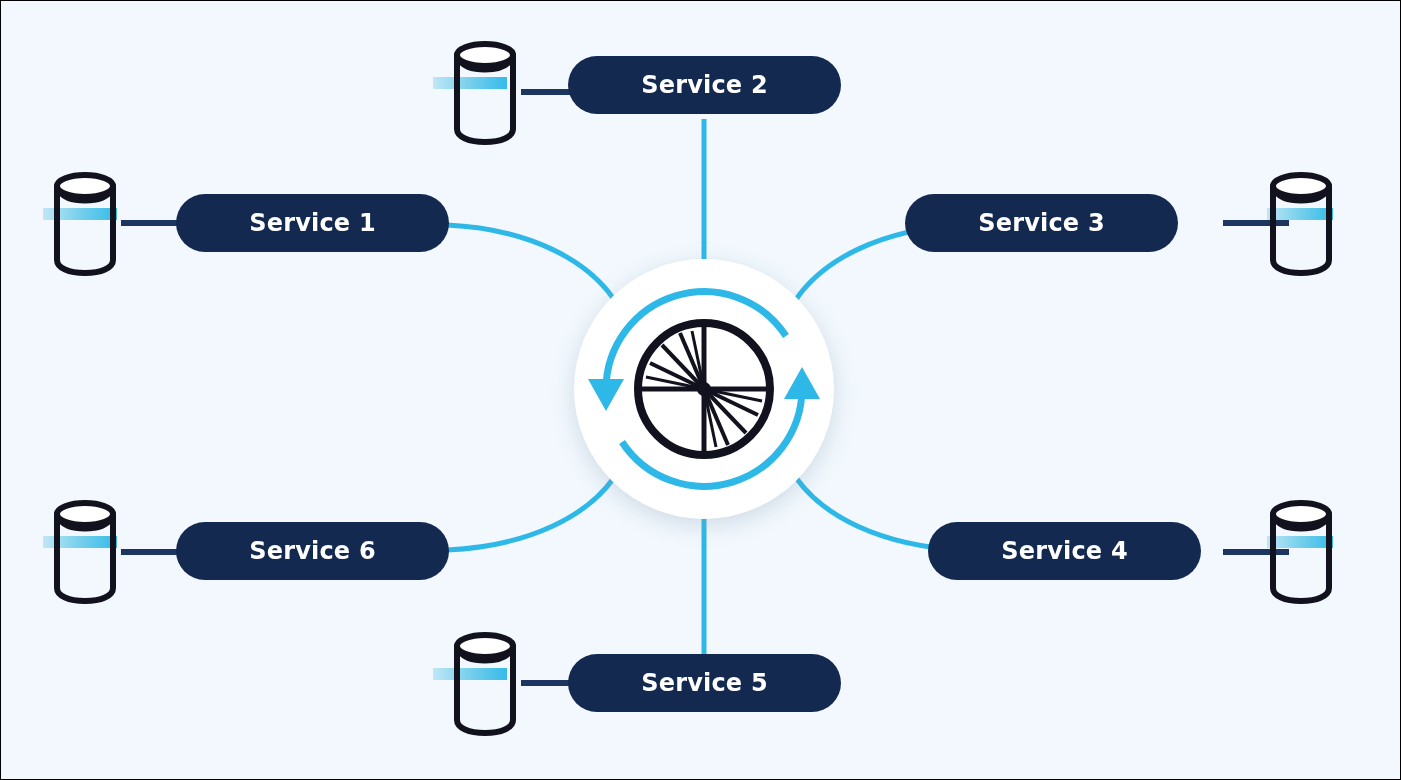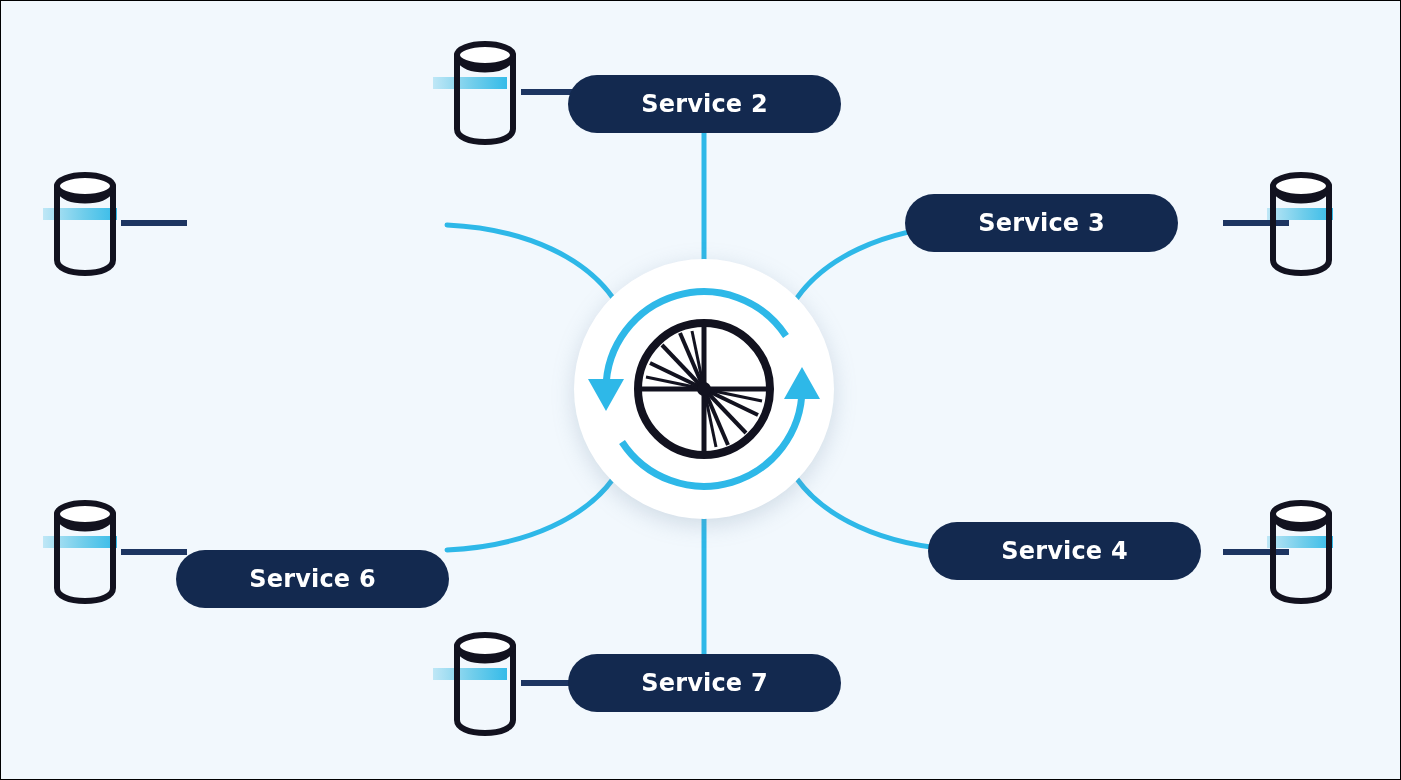--- a/index.html
+++ b/index.html
@@ -150,38 +150,41 @@
 
   <div class="db" style="left:1260px; top:495px;">
     <svg viewBox="0 0 104 110" xmlns="http://www.w3.org/2000/svg">
       <rect x="6" y="40" width="66" height="12" fill="url(#barGradL)"></rect>
       <path d="M12,18 L12,92 C12,100 24,105 40,105 C56,105 68,100 68,92 L68,18 Z" fill="#ffffff" fill-opacity="0" stroke="#12121f" stroke-width="6" stroke-linejoin="round"></path>
       <ellipse cx="40" cy="18" rx="28" ry="11" fill="#ffffff" stroke="#12121f" stroke-width="6"></ellipse>
       <path d="M14,23 C18,30 28,33 40,33 C52,33 62,30 66,23" fill="none" stroke="#12121f" stroke-width="5"></path>
     </svg>
   </div>
 
-
-  <div class="pill" style="left:567px; top:74px; width:273px;">
+  <div class="pill" style="left:175px; top:193px; width:273px;">
+    <span>Service 1</span>
+  </div>
+
+  <div class="pill" style="left:567px; top:55px; width:273px;">
     <span>Service 2</span>
   </div>
 
   <div class="pill" style="left:904px; top:193px; width:273px;">
     <span>Service 3</span>
   </div>
 
   <div class="pill" style="left:927px; top:521px; width:273px;">
     <span>Service 4</span>
   </div>
 
   <div class="pill" style="left:567px; top:653px; width:273px;">
-    <span>Service 7</span>
-  </div>
-
-  <div class="pill" style="left:175px; top:549px; width:273px;">
+    <span>Service 5</span>
+  </div>
+
+  <div class="pill" style="left:175px; top:521px; width:273px;">
     <span>Service 6</span>
   </div>
 
   <div id="hub">
     <svg id="hub-art" viewBox="0 0 260 260" xmlns="http://www.w3.org/2000/svg">
 
       <path d="M 32,130 A 98,98 0 0 1 212,77" fill="none" stroke="#2eb8e8" stroke-width="7" stroke-linecap="butt"></path>
       <path d="M 228,130 A 98,98 0 0 1 48,183" fill="none" stroke="#2eb8e8" stroke-width="7" stroke-linecap="butt"></path>
 
       <polygon points="14,120 50,120 32,152" fill="#2eb8e8"></polygon>

